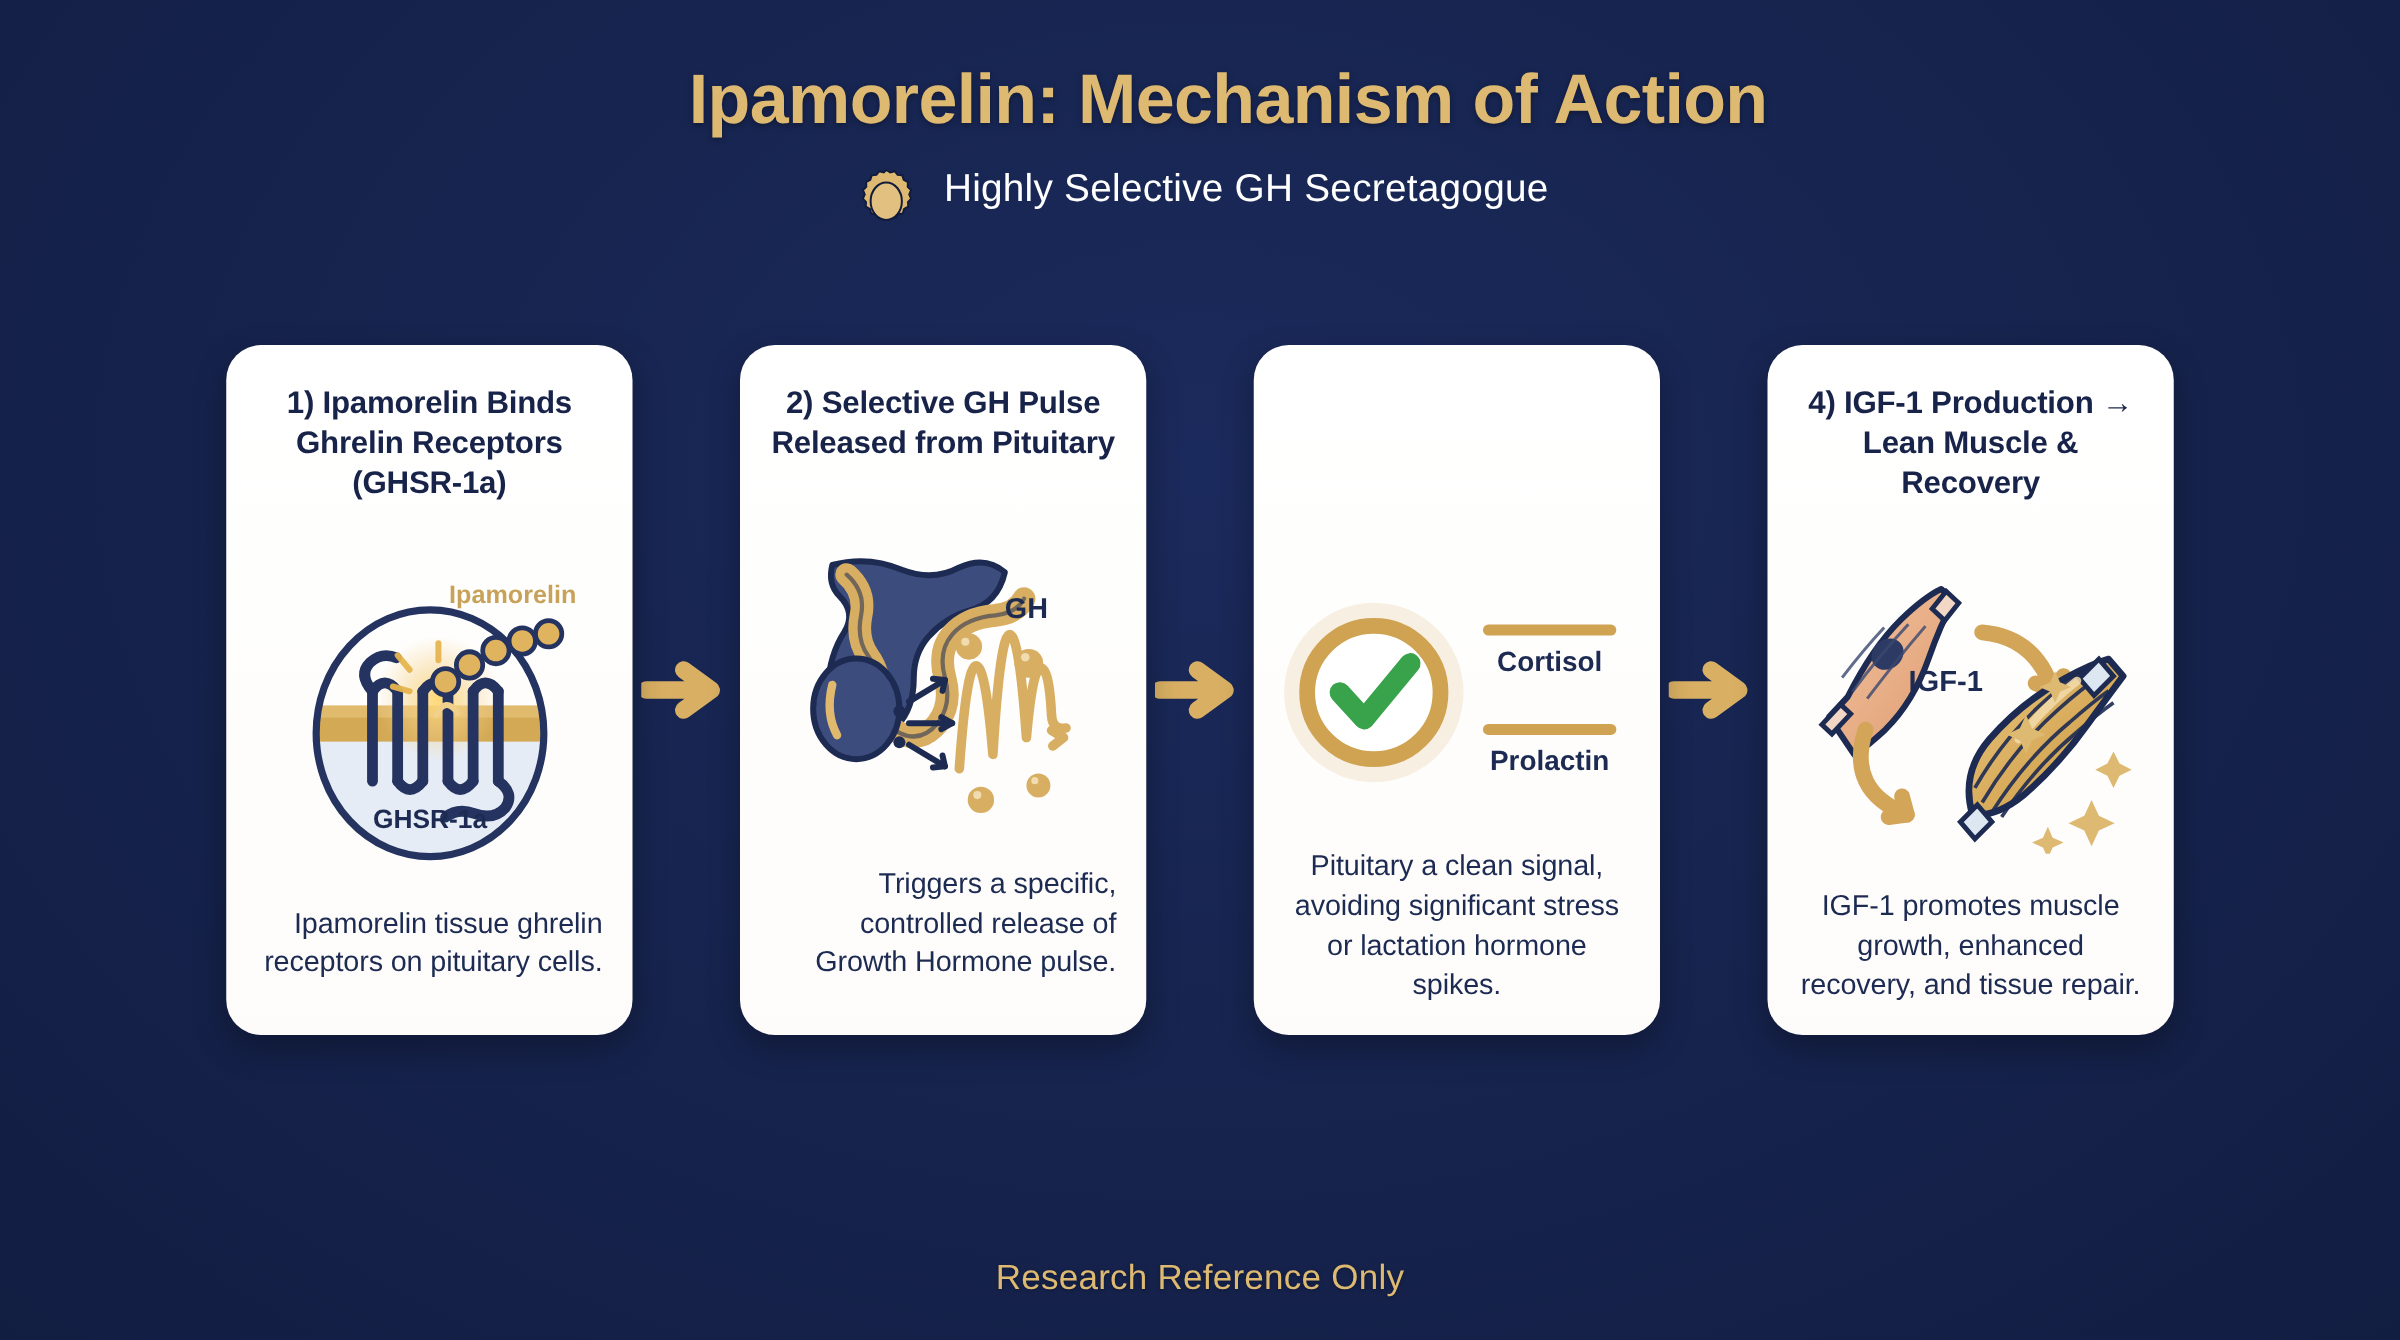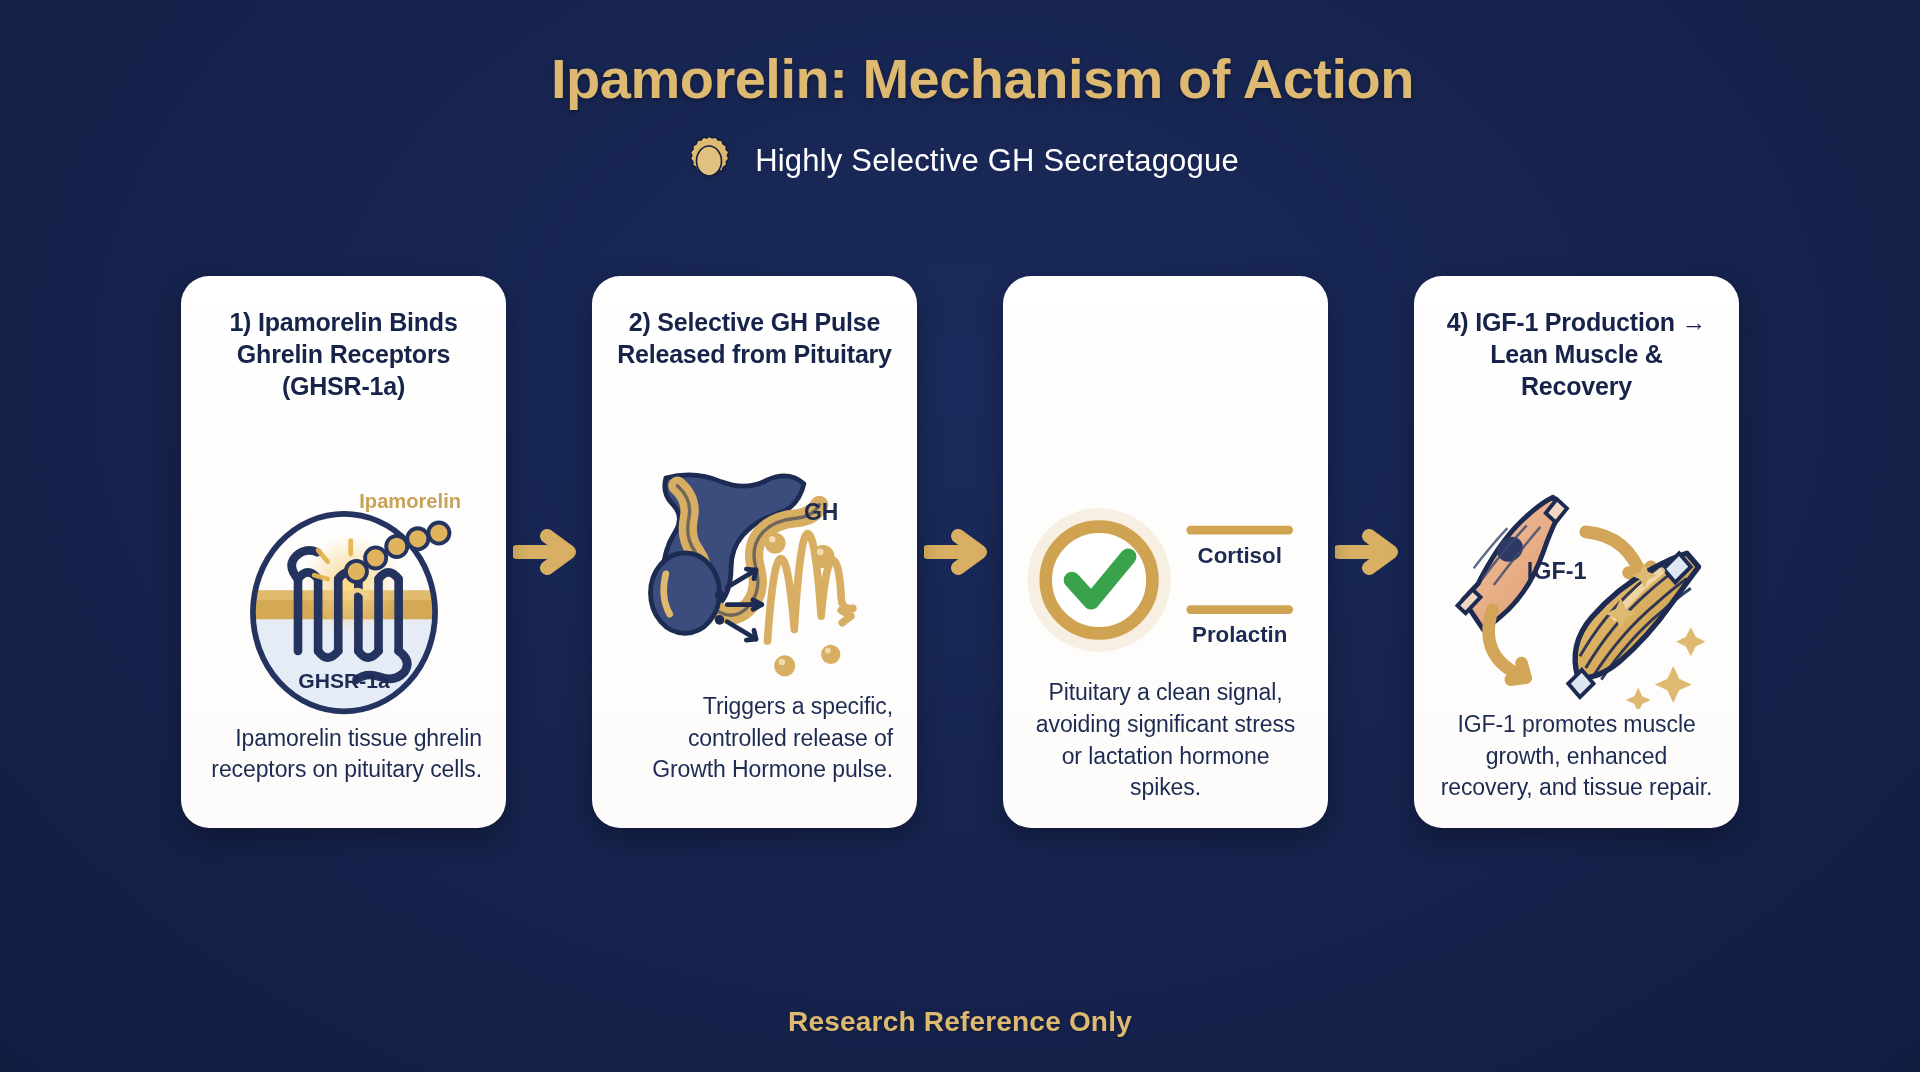--- a/index.html
+++ b/index.html
@@ -18,21 +18,21 @@
   
   .header { padding-top: 46px; text-align: center; }
   .title {
     font-size: 56px; font-weight: bold; letter-spacing: -0.5px;
     color: #ddb971;
     text-shadow: 0 2px 5px rgba(0,0,0,0.35);
     margin-left: 45px;
   }
   .subtitle-row {
     margin-top: 22px;
-    display: flex; align-items: center; justify-content: center; gap: 18px;
+    display: flex; align-items: flex-start; justify-content: center; gap: 18px;
   }
   .seal-icon { width: 56px; height: 56px; display: block; flex: none; }
   .subtitle {
     font-size: 31px; color: #ffffff; font-weight: 400; letter-spacing: 0.2px;
   }
 
   
   .strip {
     position: absolute; left: 0; right: 0; top: 276px;
     display: flex; align-items: flex-start; justify-content: center;
@@ -40,20 +40,21 @@
   }
   .card {
     position: relative;
     width: 325px; height: 552px;
     background: linear-gradient(180deg, #ffffff 0%, #fdfcfa 100%);
     border-radius: 28px;
     box-shadow: 0 10px 26px rgba(0,0,0,0.30);
     padding: 30px 18px 20px 18px;
     display: flex; flex-direction: column; align-items: center;
     flex: none;
+    gap: 26px;
   }
   .card-title {
     font-size: 25px; font-weight: bold; line-height: 1.28;
     color: #182349; text-align: center;
     letter-spacing: -0.2px;
   }
   .art {
     flex: 1 1 auto;
     width: 100%;
     display: flex; align-items: flex-end; justify-content: center;
@@ -72,21 +73,21 @@
     flex: none;
     width: 86px; height: 552px;
     display: flex; align-items: center; justify-content: center;
   }
   .connector svg { display: block; }
 
   
   .footer {
     position: absolute; left: 0; right: 0; bottom: 34px;
     text-align: center;
-    font-size: 28px; font-weight: bold; color: #ddb971;
+    font-size: 28px; font-weight: normal; color: #ddb971;
     letter-spacing: 0.2px;
     text-shadow: 0 1px 3px rgba(0,0,0,0.3);
   }
 
   
   .lbl { font-family: "Liberation Sans", sans-serif; font-weight: bold; }
 </style>
 </head>
 <body>
 

